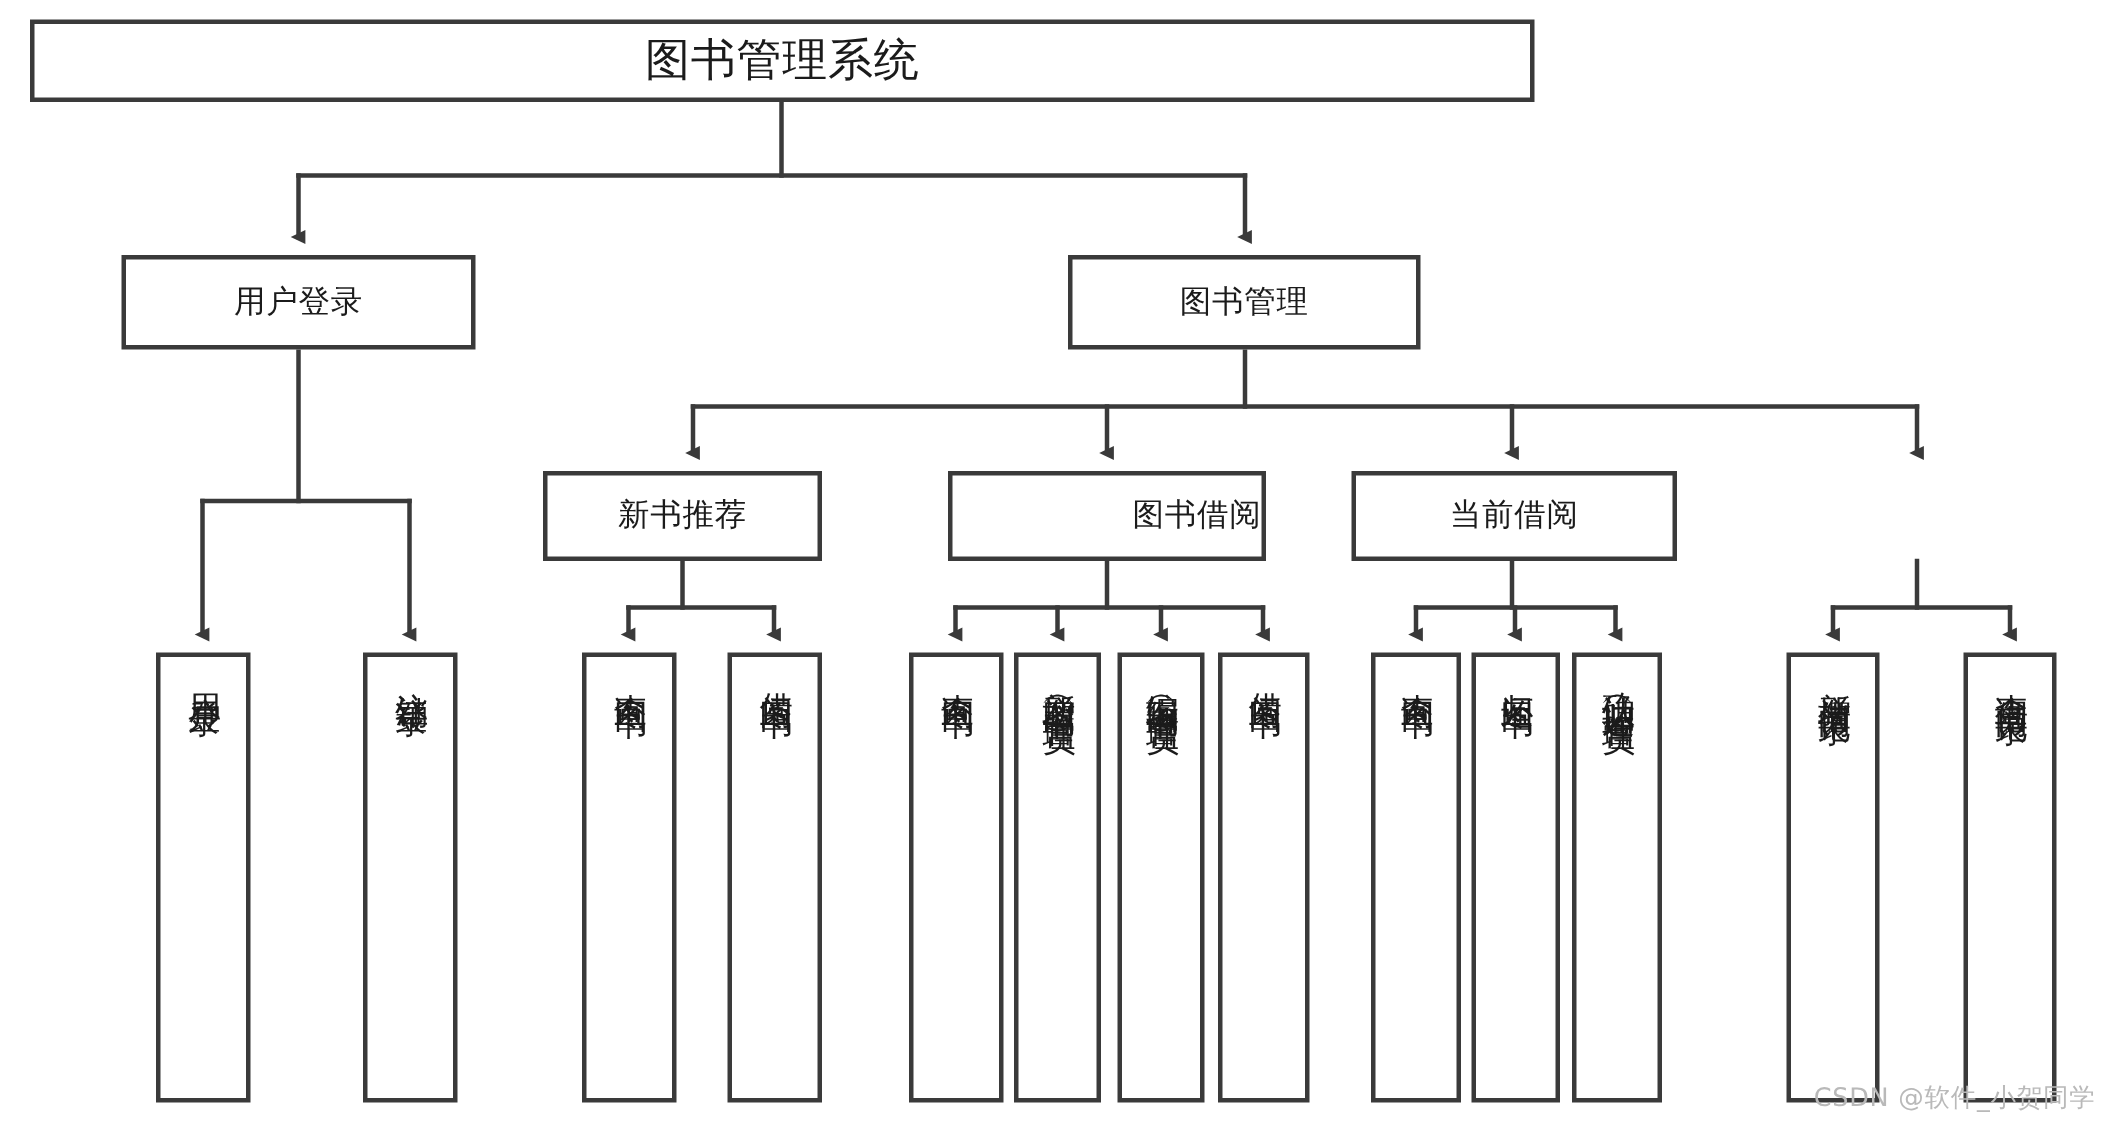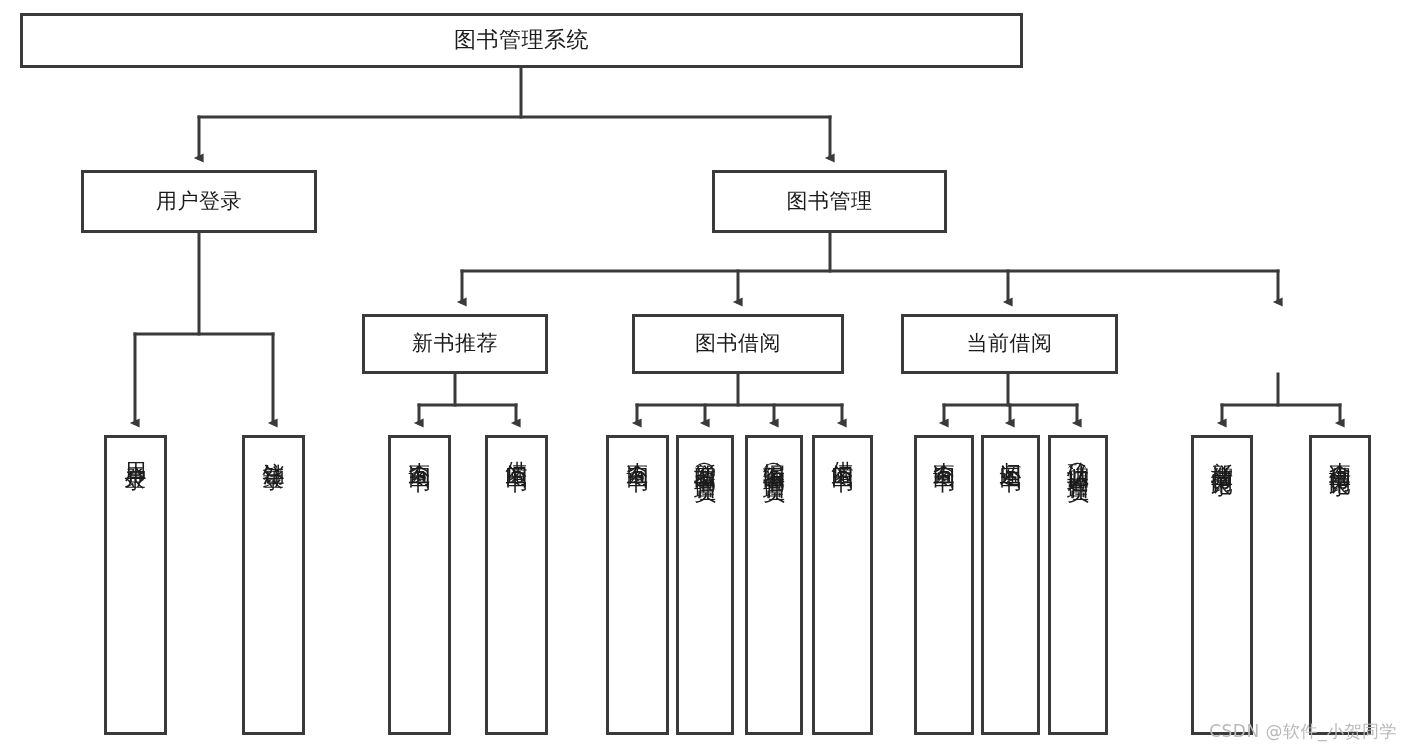--- a/index.html
+++ b/index.html
@@ -40,21 +40,21 @@
     text-align: center;
     line-height: 1.12;
   }
   
   .node.h .label {
     font-size: 21px;
     letter-spacing: 0.5px;
     white-space: nowrap;
   }
   .node.root .label {
-    font-size: 22px;
+    font-size: 30px;
     text-align: center;
   }
   
   .node.v {
     align-items: flex-start;
     justify-content: center;
     padding-top: 6px;
   }
   .node.v .label {
     writing-mode: vertical-rl;
@@ -137,21 +137,21 @@
   <div class="node h" style="left:81px; top:170px; width:236px; height:63px;">
     <span class="label">用户登录</span>
   </div>
   <div class="node h" style="left:712px; top:170px; width:235px; height:63px;">
     <span class="label">图书管理</span>
   </div>
 
   <div class="node h" style="left:362px; top:314px; width:186px; height:60px;">
     <span class="label">新书推荐</span>
   </div>
-  <div class="node h" style="left:632px; top:314px; width:212px; height:60px;">
+  <div class="node h" style="left:632px; top:314px; width:212px; height:60px;justify-content:flex-end;">
     <span class="label">图书借阅</span>
   </div>
   <div class="node h" style="left:901px; top:314px; width:217px; height:60px;">
     <span class="label">当前借阅</span>
   </div>
 
   <div class="node v" style="left:104px; top:435px; width:63px; height:300px;">
     <span class="label">用户登录</span>
   </div>
   <div class="node v" style="left:242px; top:435px; width:63px; height:300px;">

